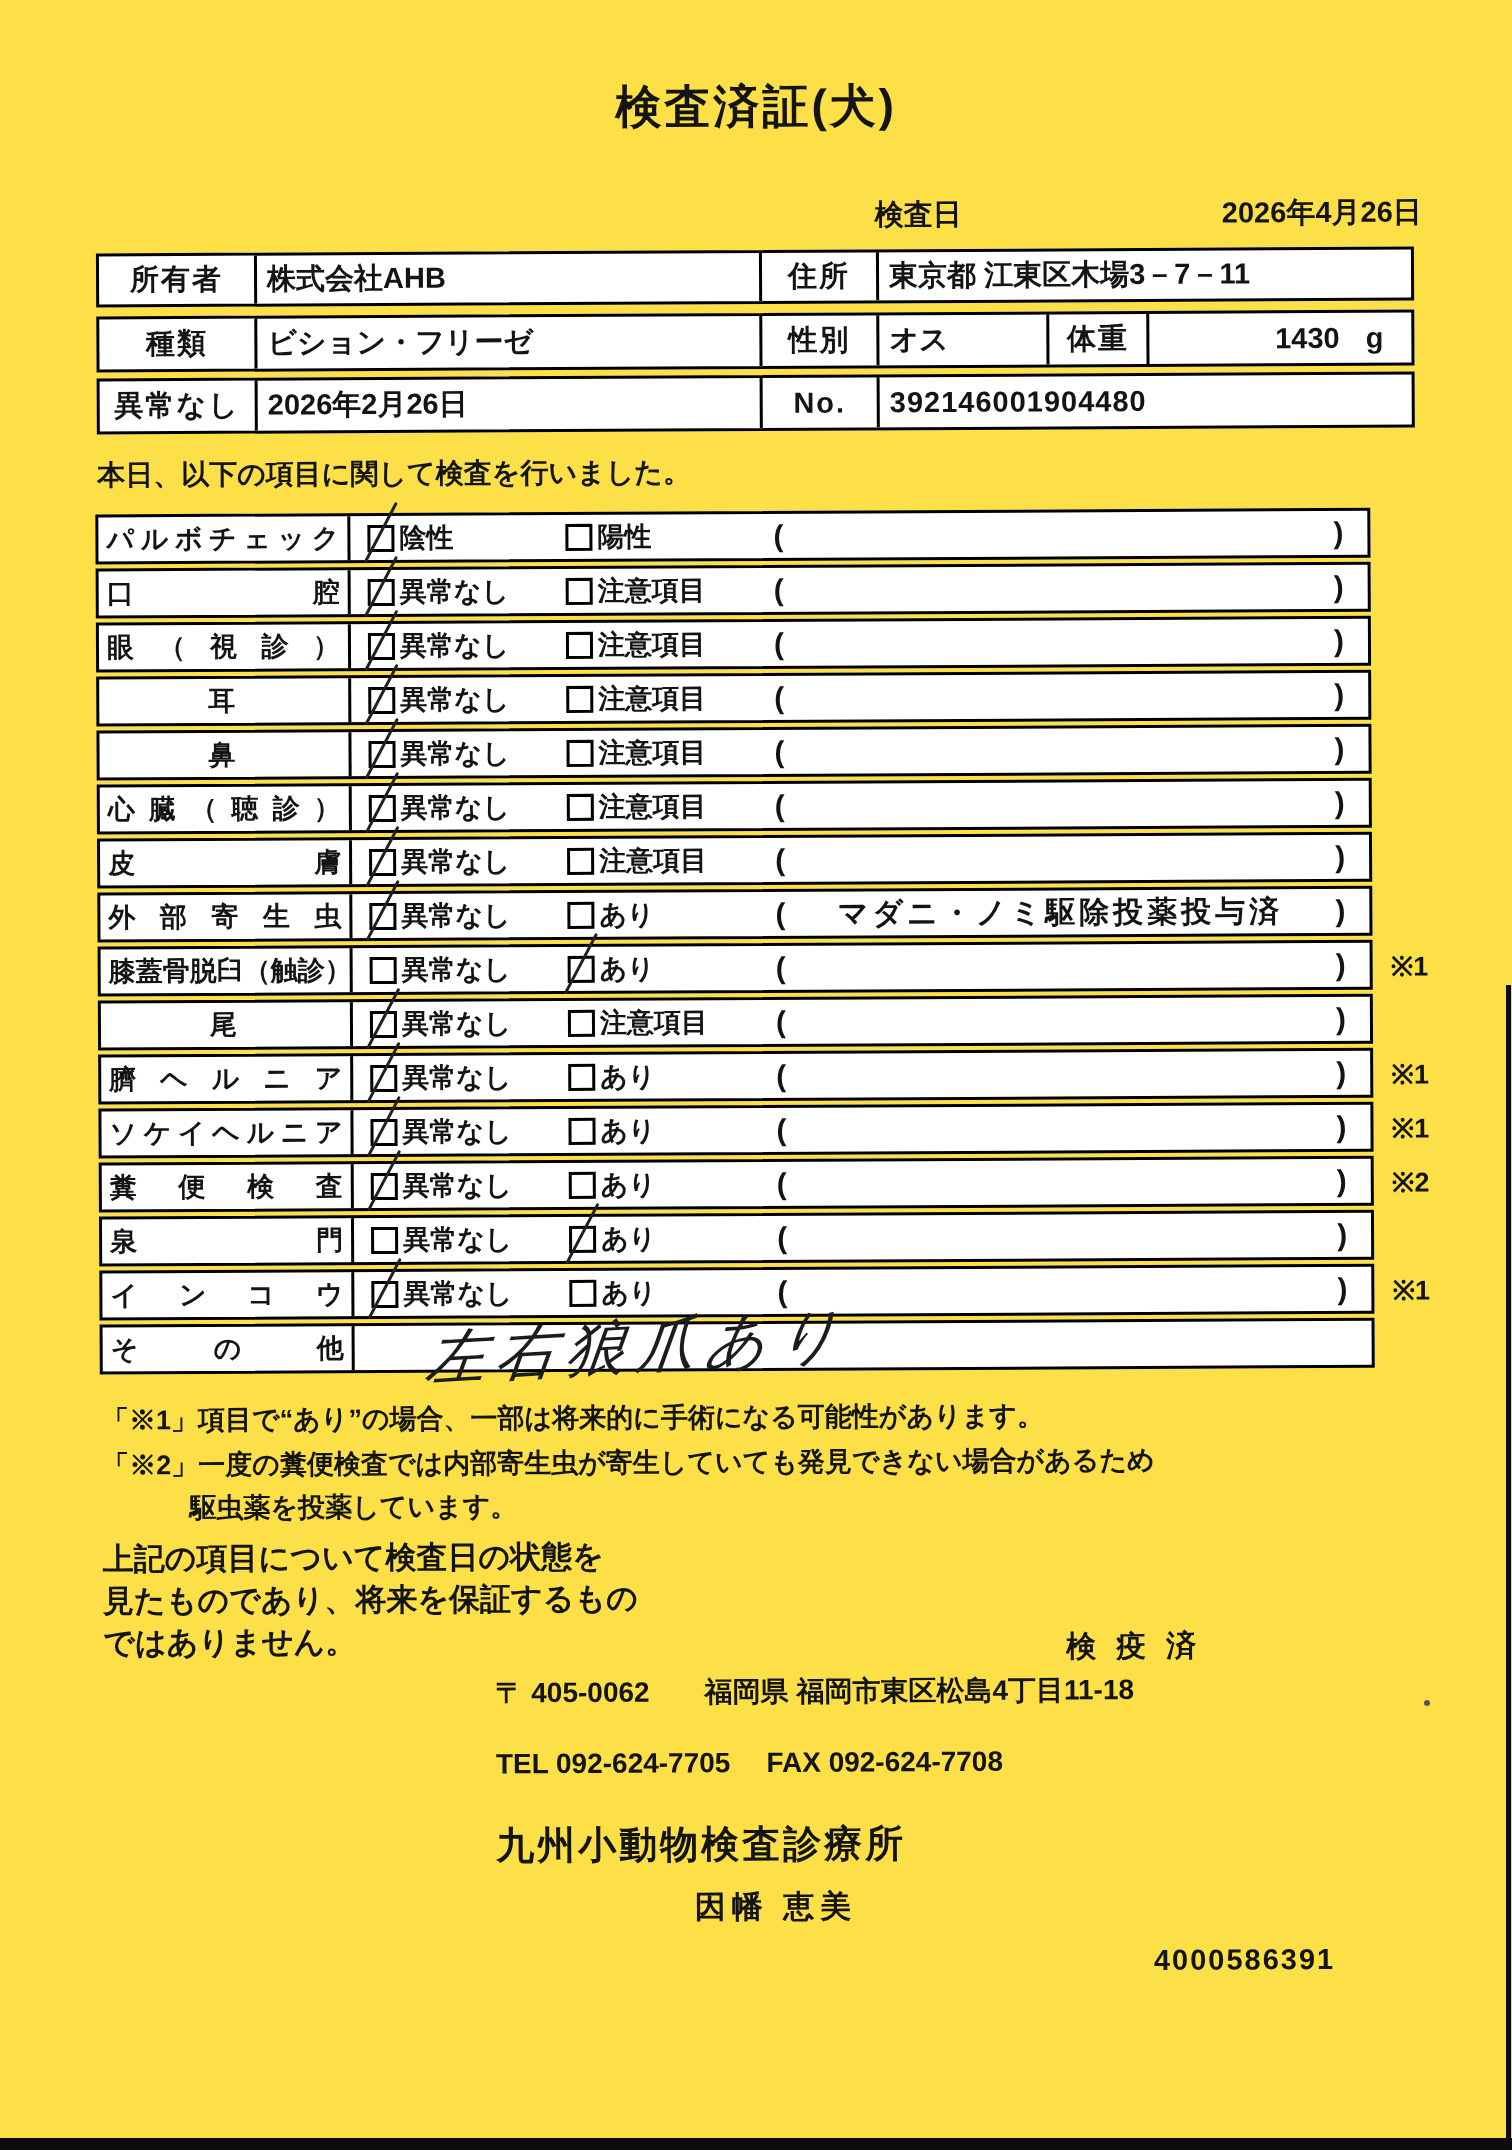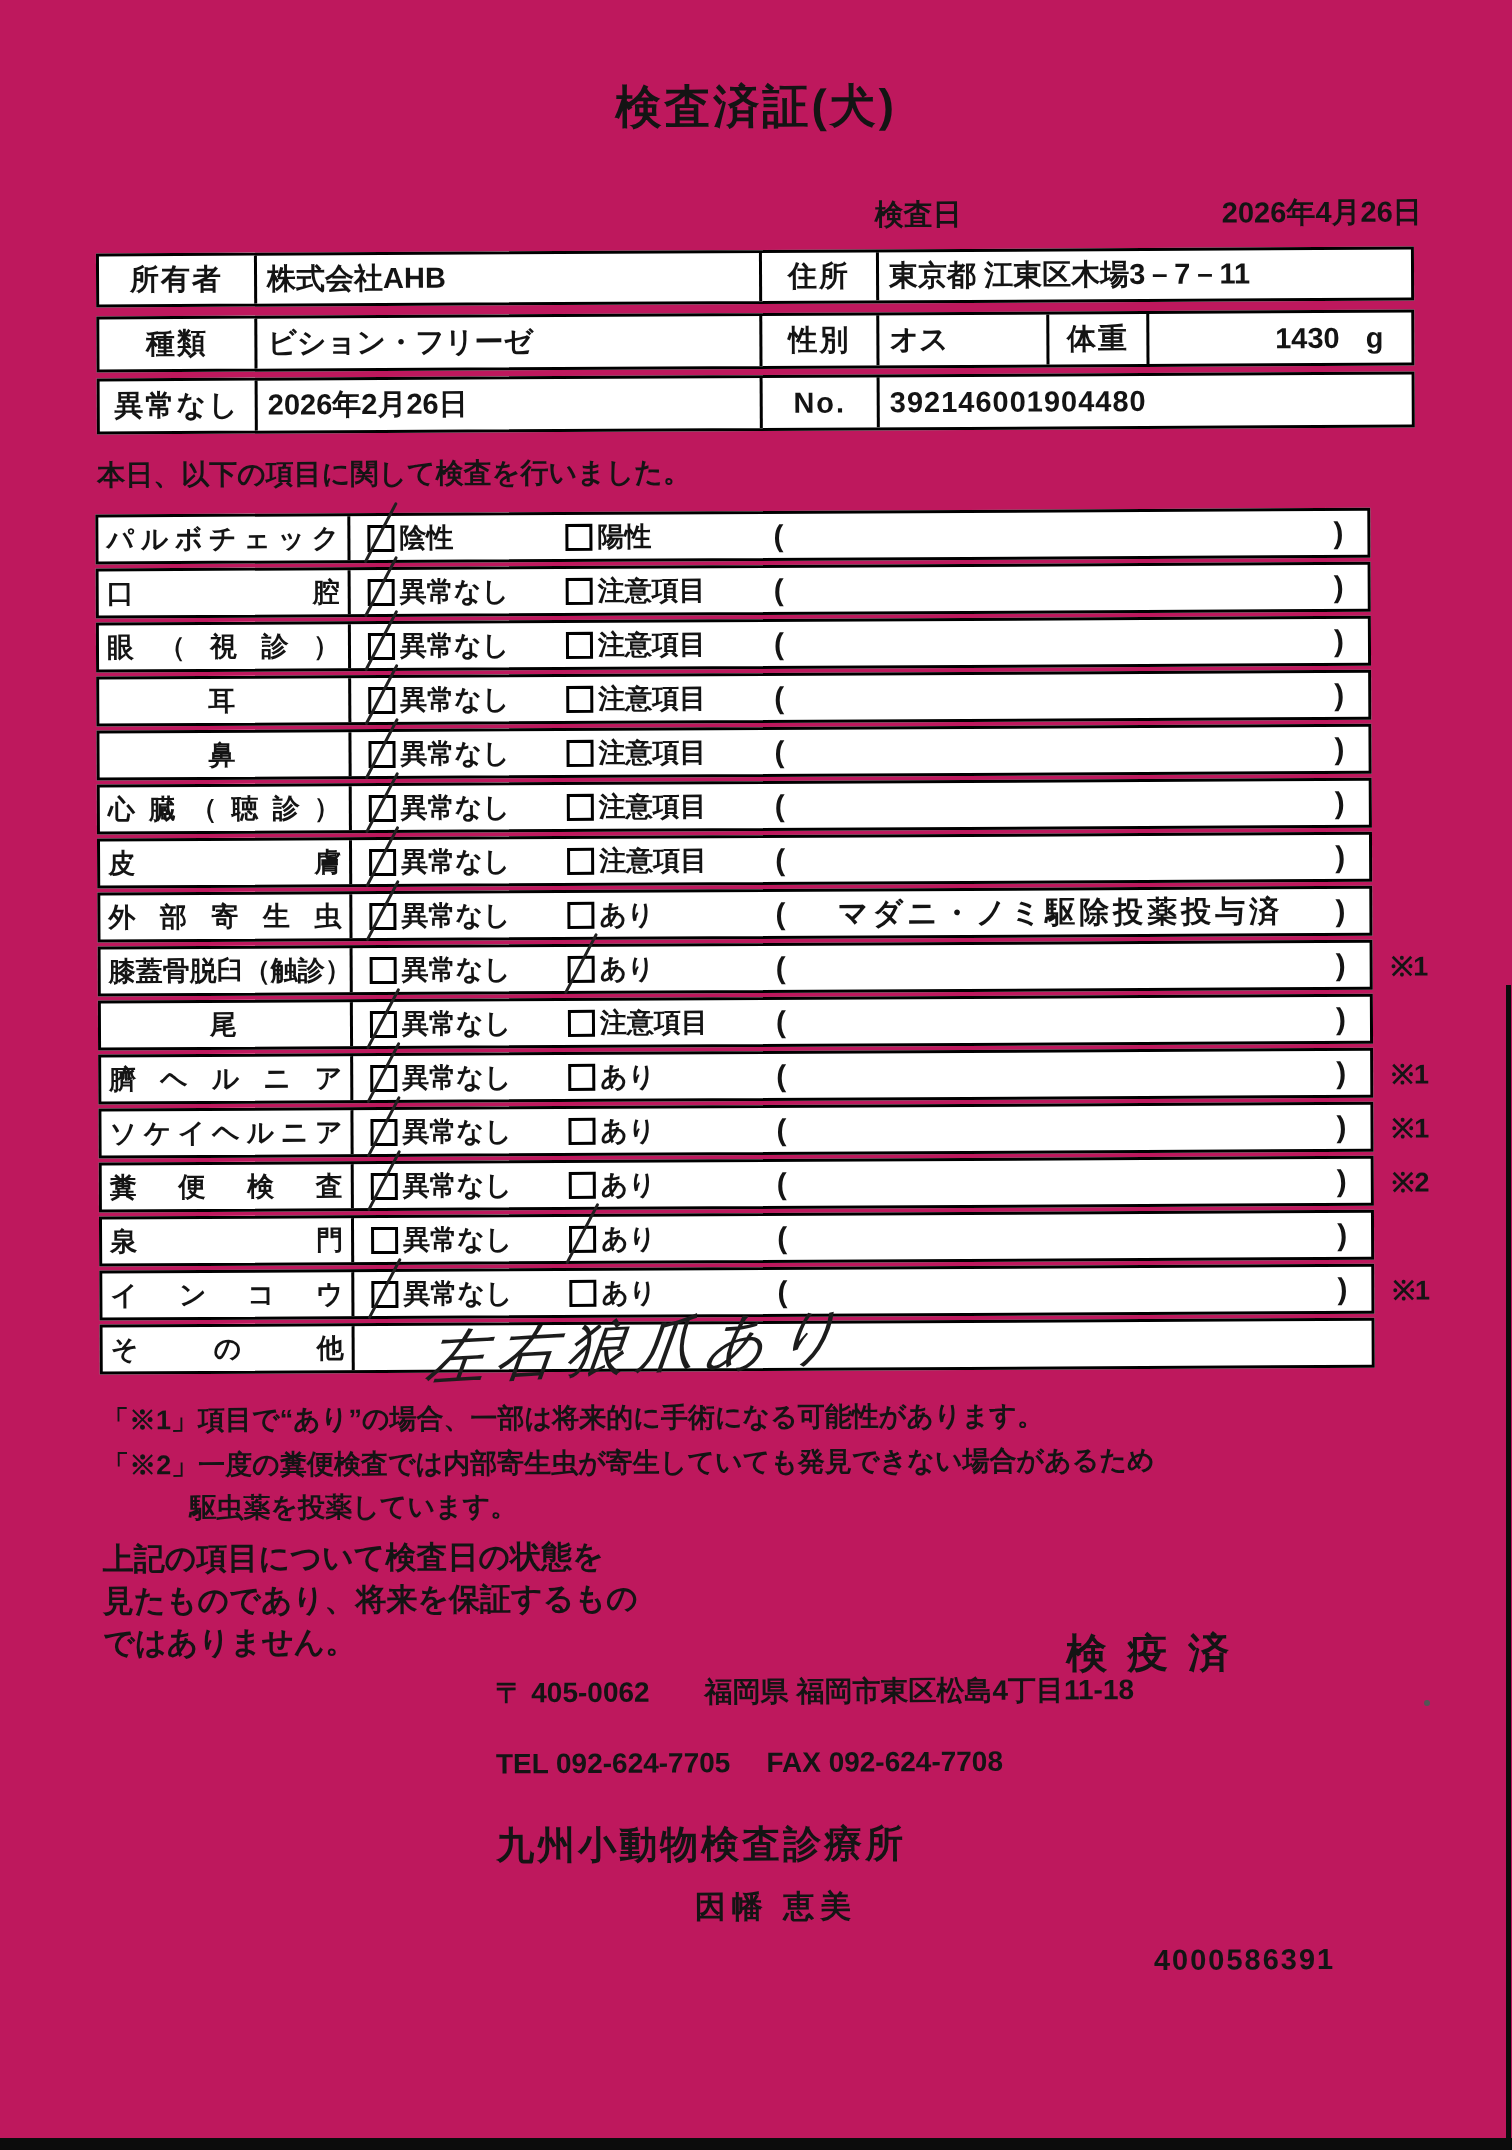--- a/index.html
+++ b/index.html
@@ -1,21 +1,21 @@
 <!DOCTYPE html>
 <html><head>
 <meta charset="utf-8">
 <style>
   html,body{margin:0;padding:0;}
   body{
     width:1512px;height:2150px;background:#ffffff;
     font-family:"Liberation Sans", sans-serif;color:#141414;
     overflow:hidden;position:relative;
   }
-  .page{position:relative;width:1512px;height:2150px;background:#be185d;overflow:hidden;}
+  .page{position:relative;width:1512px;height:2150px;background:#fde047;overflow:hidden;}
   .content{position:relative;transform:rotate(-0.3deg);transform-origin:50% 0;}
 
   .title{margin:76px 0 0;text-align:center;font-size:46px;font-weight:700;letter-spacing:3px;}
 
   .date-line{margin:58px 0 0 874px;width:547px;display:flex;justify-content:space-between;
     font-size:29px;font-weight:700;}
 
   .trow{display:flex;border:3px solid #000;box-sizing:border-box;background:#fff;}
   .tcell{box-sizing:border-box;display:flex;align-items:center;font-size:29px;font-weight:700;
     padding:0 10px;white-space:nowrap;overflow:visible;}
@@ -60,21 +60,21 @@
     transform:rotate(-3deg) skewX(-10deg);transform-origin:left center;
     margin:22px 0 0 55px;white-space:nowrap;letter-spacing:10px;position:relative;z-index:4;}
 
   .fn{margin-left:95px;font-size:27px;font-weight:700;white-space:nowrap;}
   .fn1{margin-top:28px;}
   .fn2a{margin-top:9px;}
   .fn2b{margin-top:7px;margin-left:182px;}
 
   .disclaimer{margin:12px 0 0 95px;font-size:31px;font-weight:700;line-height:42px;}
 
-  .stamp{position:absolute;left:1058px;top:1552px;font-size:41px;font-weight:700;letter-spacing:20px;white-space:nowrap;}
+  .stamp{position:absolute;left:1058px;top:1552px;font-size:30px;font-weight:700;letter-spacing:20px;white-space:nowrap;}
 
   .addr-line{margin:12px 0 0 487px;display:flex;gap:55px;font-size:28px;font-weight:700;white-space:nowrap;}
   .tel-line{margin:36px 0 0 487px;display:flex;gap:36px;font-size:28px;font-weight:700;white-space:nowrap;}
   .clinic{margin:40px 0 0 487px;font-size:38px;font-weight:700;letter-spacing:3px;}
   .examiner{margin:16px 0 0 685px;font-size:31px;font-weight:700;letter-spacing:6px;}
   .docnum{margin:18px 0 0 1144px;font-size:29px;font-weight:700;letter-spacing:2px;}
 
   .bottom-bar{position:absolute;left:0;right:0;bottom:0;height:12px;background:#0c0c0c;}
   .right-line{position:absolute;right:1px;top:985px;bottom:0;width:5px;background:#0c0c0c;}
   .speck{position:absolute;left:1424px;top:1700px;width:6px;height:6px;background:#555;border-radius:50%;}

